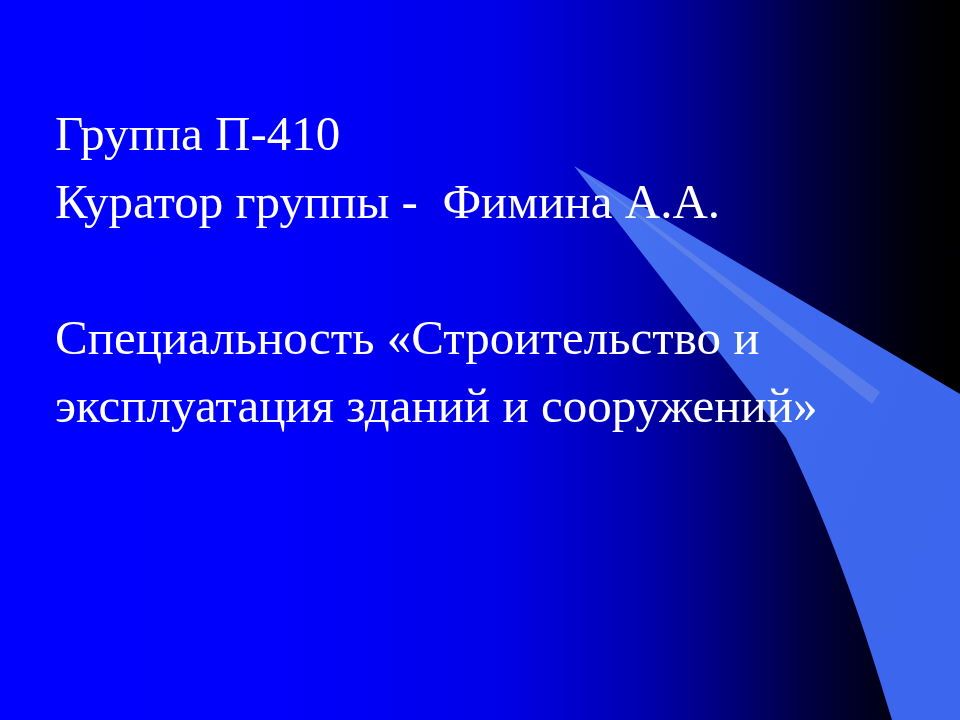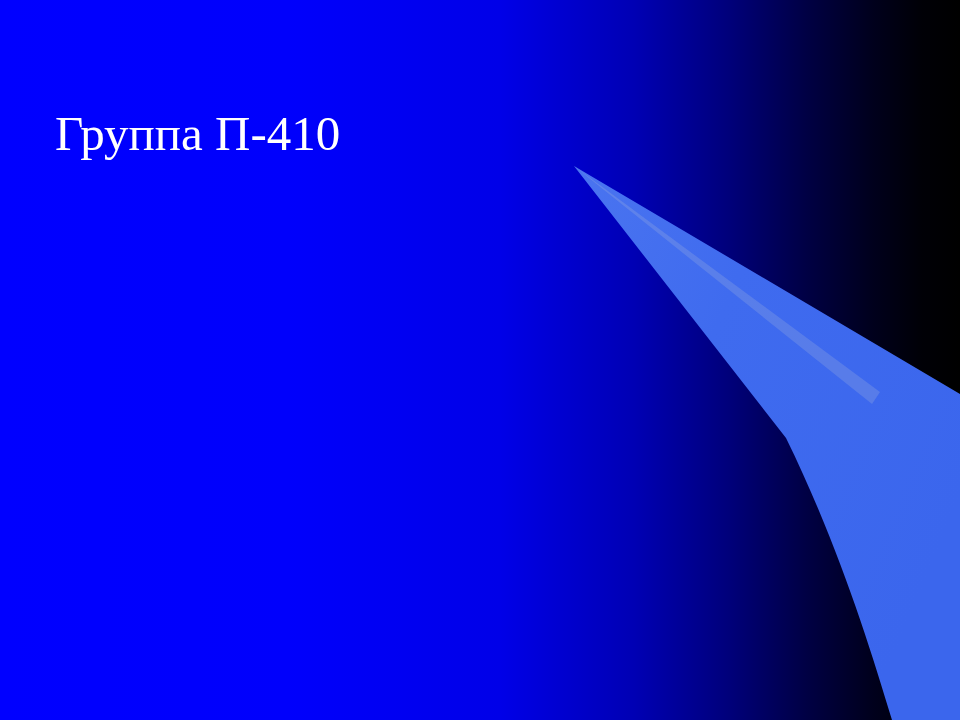--- a/index.html
+++ b/index.html
@@ -81,20 +81,25 @@
              C 868 640, 836 540, 786 438
              Z" fill="url(#brightGrad)"></path>
 
     <path d="M 574 166 L 880 392 L 872 404 Z" fill="#9fb0e0" opacity="0.28"></path>
   </svg>
 
   <div id="text-block">
 
     <div class="para">
       <div class="line">Группа П-410</div>
+      <div class="line">Куратор группы -  Фимина А.А.</div>
     </div>
 
     <div class="spacer-line"></div>
 
+    <div class="para">
+      <div class="line">Специальность «Строительство и</div>
+      <div class="line">эксплуатация зданий и сооружений»</div>
+    </div>
 
   </div>
 
 </div>
 
 </body></html>

